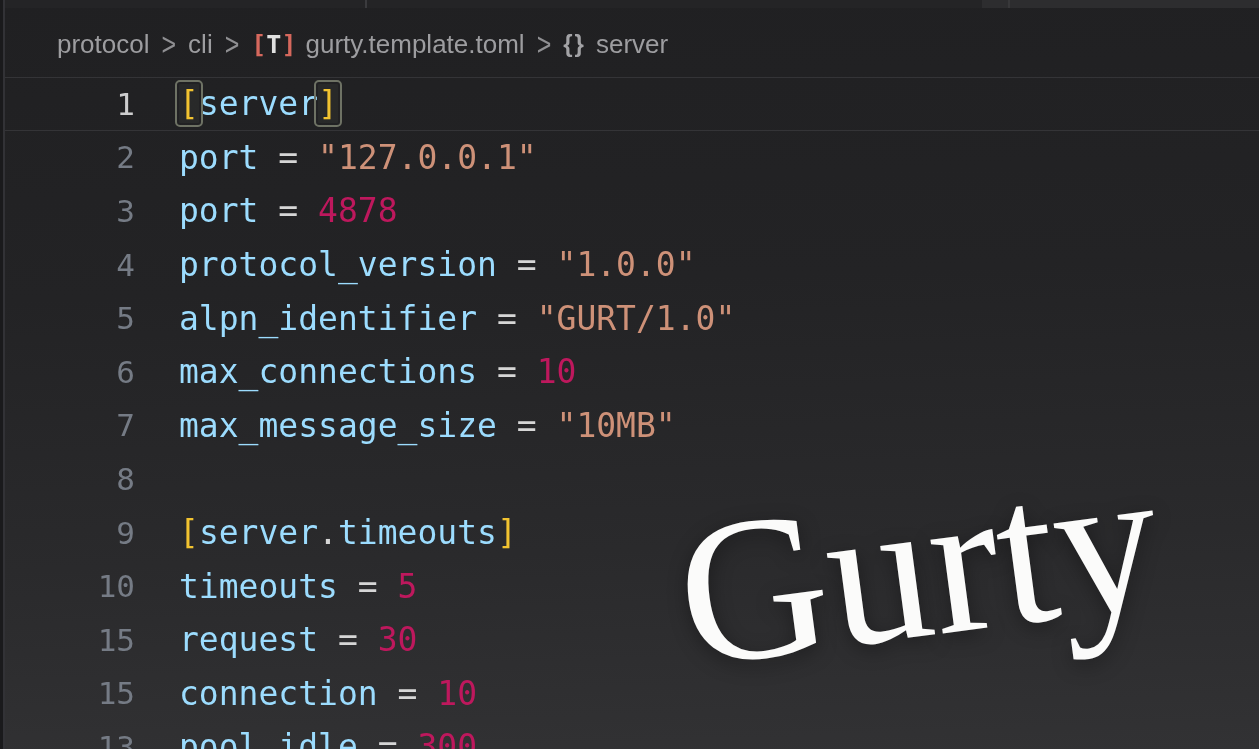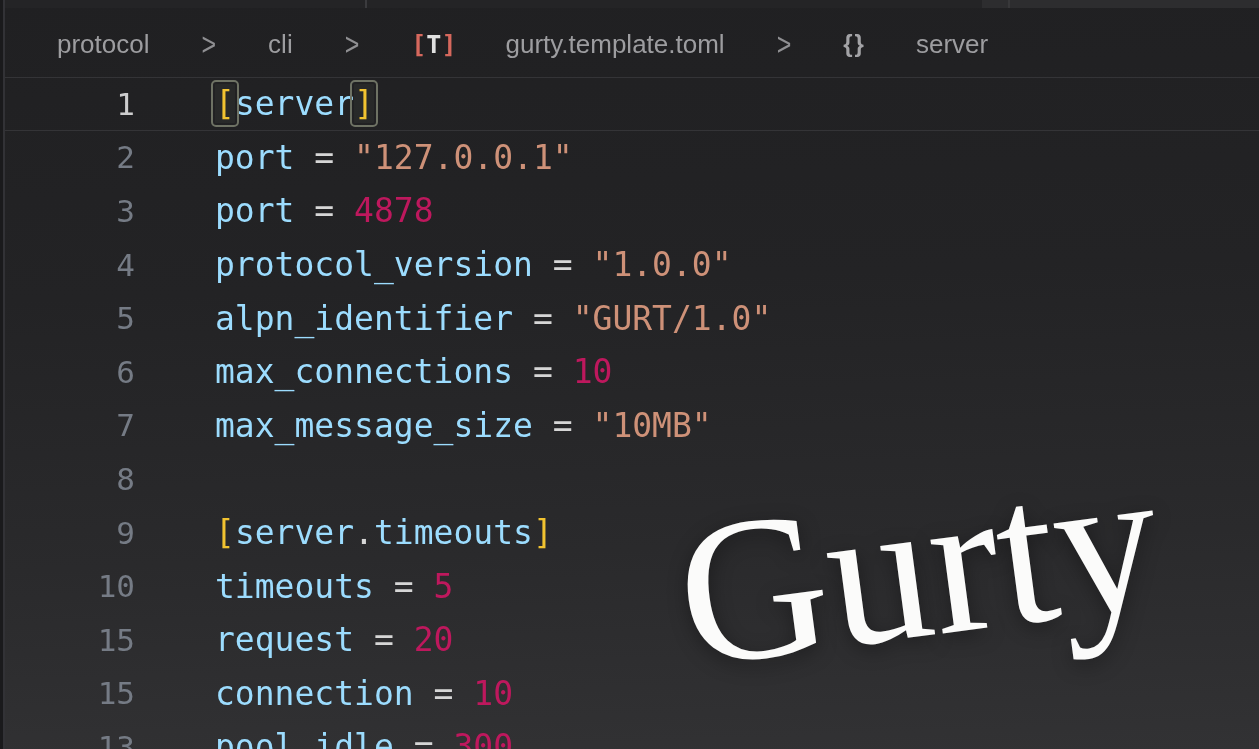--- a/index.html
+++ b/index.html
@@ -11,35 +11,35 @@
   
   .topstrip{position:absolute;top:0;left:0;right:0;height:8px;background:#242426;}
   .topstrip .divider{position:absolute;top:0;bottom:0;width:2px;background:#3b3b3e;}
   .topstrip .empty-area{position:absolute;top:0;bottom:0;right:0;left:982px;background:#2d2d2f;}
   .topstrip .empty-area .divider{left:26px;background:#38383a;}
   
   .left-edge{position:absolute;left:0;top:0;bottom:0;width:3px;background:#1a1a1c;z-index:5;}
   .left-edge-line{position:absolute;left:3px;top:0;bottom:0;width:2px;background:#323236;z-index:5;}
   
   .breadcrumb{position:absolute;left:55px;top:26px;height:36px;display:flex;align-items:center;
-    font-size:26px;color:#9d9da0;gap:40px;}
+    font-size:26px;color:#9d9da0;}
   .crumb{margin:0 2px;cursor:pointer;}
   .crumb-sep{margin:0 10px;color:#8f8f92;font-size:25px;transform:scaleY(1.25);display:inline-block;}
   .toml-icon{font-family:"DejaVu Sans Mono",monospace;font-weight:bold;font-size:25px;margin:0 8px 0 2px;letter-spacing:-1px;}
   .toml-icon .brk{color:#d6685d;}
   .toml-icon .ltr{color:#e0e0e0;padding:0 1px;}
   .braces-icon{font-weight:600;font-size:24px;color:#a3a3a6;margin:0 8px 0 2px;letter-spacing:2px;}
   
   .editor{position:absolute;left:0;top:77px;right:0;}
   .line{display:flex;align-items:center;height:53.6px;white-space:pre;
     font-family:"DejaVu Sans Mono",monospace;font-size:33px;}
   .line.active{box-shadow:inset 0 1px 0 #343437, inset 0 -1px 0 #343437;}
   .ln{flex:0 0 135px;text-align:right;color:#757b85;font-size:31px;cursor:pointer;}
   .line.active .ln{color:#cdcdce;}
-  .lc{margin-left:80px;cursor:text;}
+  .lc{margin-left:44px;cursor:text;}
   .tok.key{color:#9CDCFE;}
   .tok.op{color:#d6d6d6;}
   .tok.str{color:#CE9178;}
   .tok.num{color:#be185d;}
   .tok.bracket{color:#f2c330;}
   .tok.hi{outline:2px solid #6e7264;outline-offset:2px;border-radius:1px;background:rgba(140,150,125,0.07);}
   
   .watermark{position:absolute;left:678px;top:464px;font-family:"Liberation Serif","DejaVu Serif",serif;
     font-size:206px;line-height:1;color:#fbfbfa;transform:rotate(-7.5deg);transform-origin:50% 50%;
     text-shadow:0 5px 20px rgba(0,0,0,0.35);pointer-events:none;}
@@ -73,18 +73,18 @@
     <div class="line active"><div class="ln">1</div><div class="lc"><span class="tok bracket hi">[</span><span class="tok key">server</span><span class="tok bracket hi">]</span></div></div>
     <div class="line"><div class="ln">2</div><div class="lc"><span class="tok key">port </span><span class="tok op">= </span><span class="tok str">"127.0.0.1"</span></div></div>
     <div class="line"><div class="ln">3</div><div class="lc"><span class="tok key">port </span><span class="tok op">= </span><span class="tok num">4878</span></div></div>
     <div class="line"><div class="ln">4</div><div class="lc"><span class="tok key">protocol_version </span><span class="tok op">= </span><span class="tok str">"1.0.0"</span></div></div>
     <div class="line"><div class="ln">5</div><div class="lc"><span class="tok key">alpn_identifier </span><span class="tok op">= </span><span class="tok str">"GURT/1.0"</span></div></div>
     <div class="line"><div class="ln">6</div><div class="lc"><span class="tok key">max_connections </span><span class="tok op">= </span><span class="tok num">10</span></div></div>
     <div class="line"><div class="ln">7</div><div class="lc"><span class="tok key">max_message_size </span><span class="tok op">= </span><span class="tok str">"10MB"</span></div></div>
     <div class="line"><div class="ln">8</div><div class="lc"></div></div>
     <div class="line"><div class="ln">9</div><div class="lc"><span class="tok bracket">[</span><span class="tok key">server</span><span class="tok op">.</span><span class="tok key">timeouts</span><span class="tok bracket">]</span></div></div>
     <div class="line"><div class="ln">10</div><div class="lc"><span class="tok key">timeouts </span><span class="tok op">= </span><span class="tok num">5</span></div></div>
-    <div class="line"><div class="ln">15</div><div class="lc"><span class="tok key">request </span><span class="tok op">= </span><span class="tok num">20</span></div></div>
+    <div class="line"><div class="ln">15</div><div class="lc"><span class="tok key">request </span><span class="tok op">= </span><span class="tok num">30</span></div></div>
     <div class="line"><div class="ln">15</div><div class="lc"><span class="tok key">connection </span><span class="tok op">= </span><span class="tok num">10</span></div></div>
     <div class="line"><div class="ln">13</div><div class="lc"><span class="tok key">pool_idle </span><span class="tok op">= </span><span class="tok num">300</span></div></div>
   </div>
 
 <div class="watermark">Gurty</div>
 
 </body></html>

